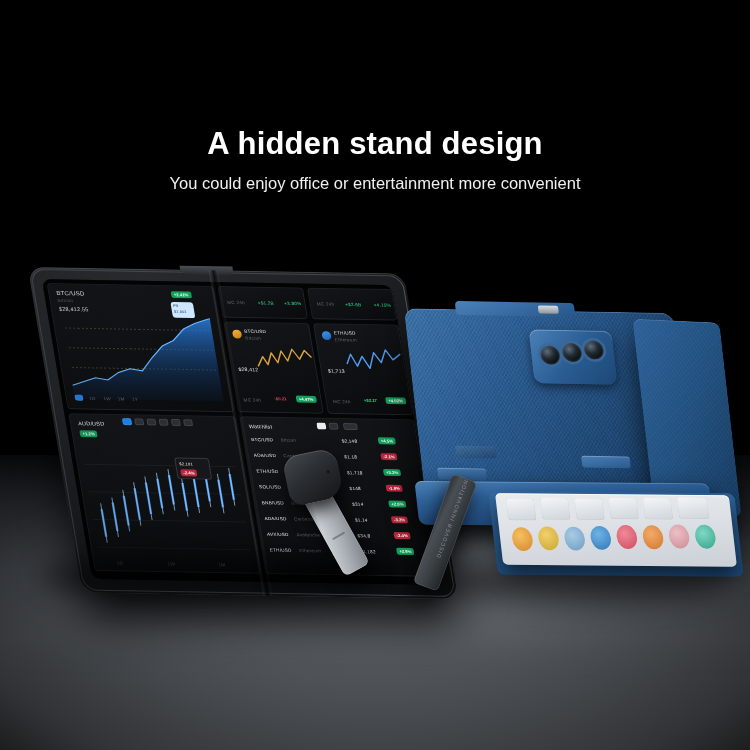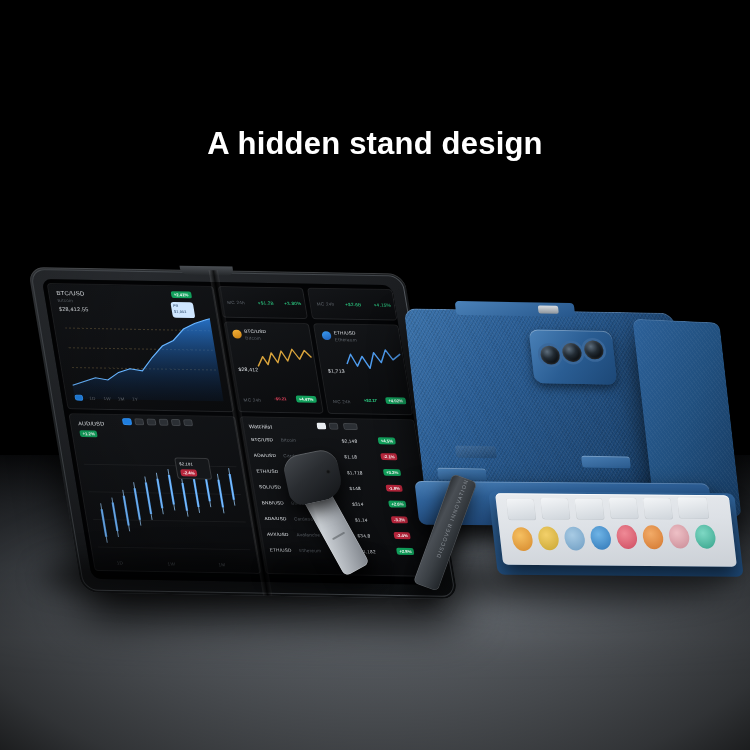--- a/index.html
+++ b/index.html
@@ -499,14 +499,15 @@
     <div class="app-ico" style="left:194px;top:30px;width:20px;height:24px;background:radial-gradient(circle at 40% 35%,#7ed8c4,#35a28a);"></div>
   </div>
 
   <div class="rp-leg">
     <div class="rp-leg-txt">DISCOVER INNOVATION</div>
   </div>
 
   <div class="bg-vignette"></div>
 
   <div class="headline">A hidden stand design</div>
+  <div class="subhead">You could enjoy office or entertainment more convenient</div>
 
 </div>
 
 </body></html>

